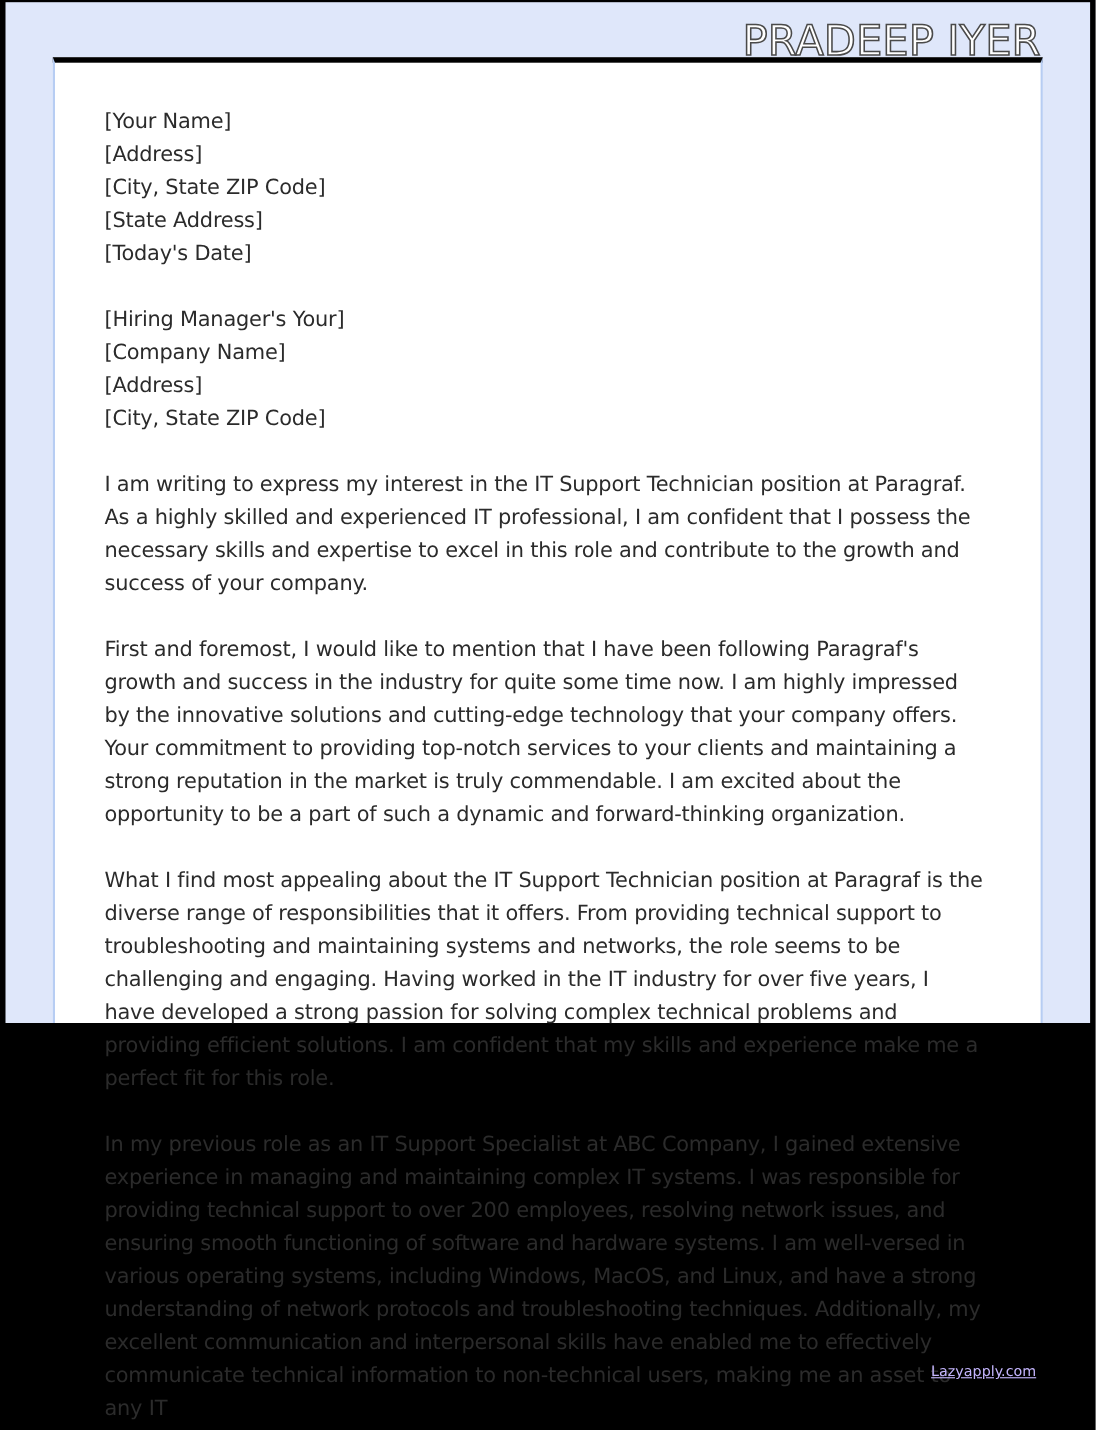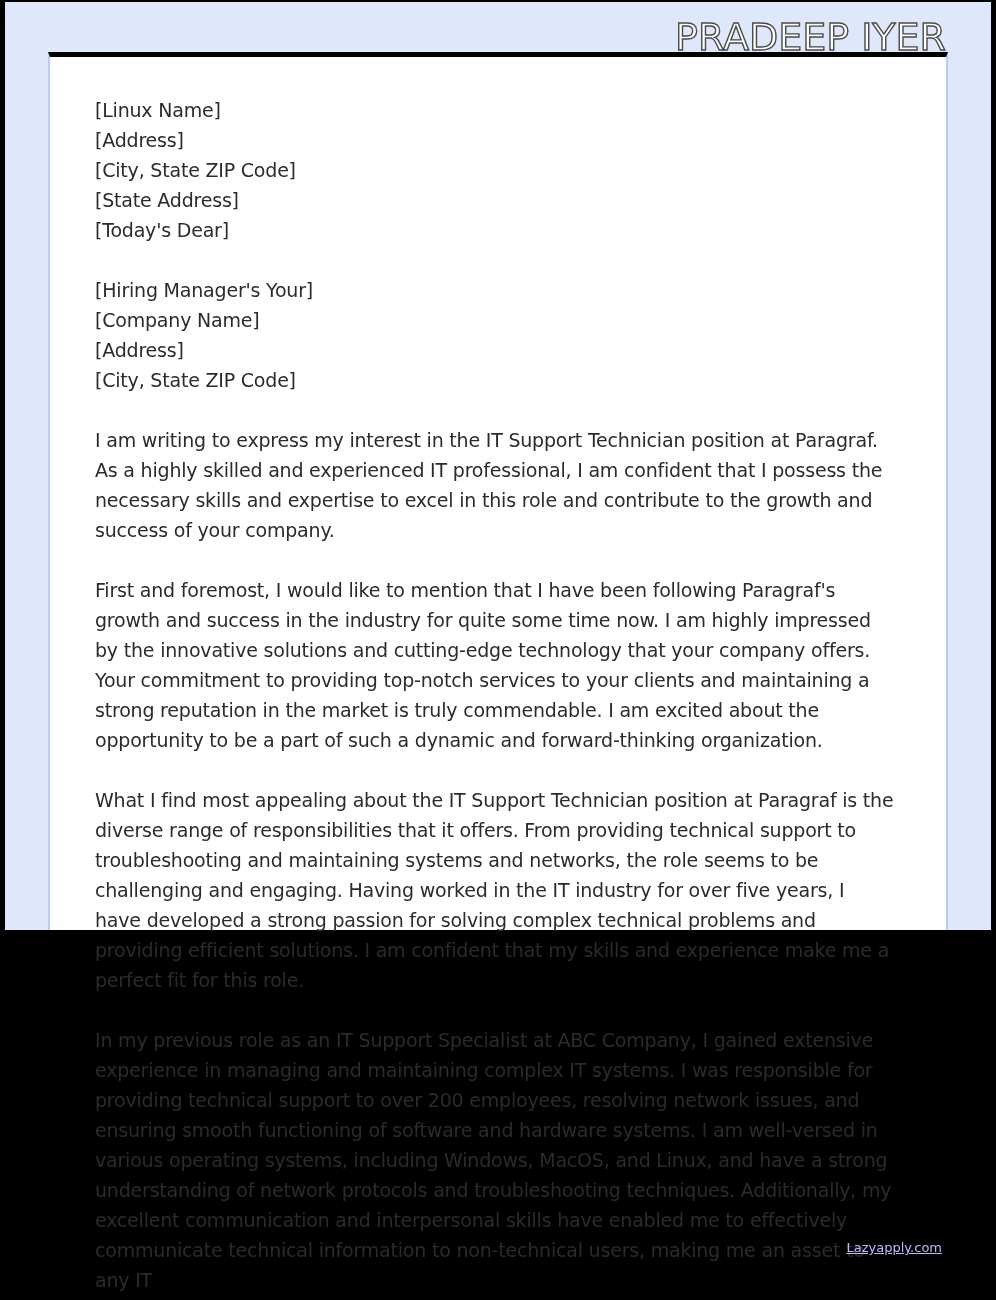--- a/index.html
+++ b/index.html
@@ -79,25 +79,25 @@
 </head>
 <body>
 
 <div class="frame">
   <div class="name-header">PRADEEP IYER</div>
   <div class="panel"></div>
 </div>
 
 <div class="content">
   <p>
-    <span class="line">[Linux Name]</span>
+    <span class="line">[Your Name]</span>
     <span class="line">[Address]</span>
     <span class="line">[City, State ZIP Code]</span>
     <span class="line">[State Address]</span>
-    <span class="line">[Today's Dear]</span>
+    <span class="line">[Today's Date]</span>
   </p>
   <p>
     <span class="line">[Hiring Manager's Your]</span>
     <span class="line">[Company Name]</span>
     <span class="line">[Address]</span>
     <span class="line">[City, State ZIP Code]</span>
   </p>
   <p>I am writing to express my interest in the IT Support Technician position at Paragraf. As a highly skilled and experienced IT professional, I am confident that I possess the necessary skills and expertise to excel in this role and contribute to the growth and success of your company.</p>
   <p>First and foremost, I would like to mention that I have been following Paragraf's growth and success in the industry for quite some time now. I am highly impressed by the innovative solutions and cutting-edge technology that your company offers. Your commitment to providing top-notch services to your clients and maintaining a strong reputation in the market is truly commendable. I am excited about the opportunity to be a part of such a dynamic and forward-thinking organization.</p>
   <p>What I find most appealing about the IT Support Technician position at Paragraf is the diverse range of responsibilities that it offers. From providing technical support to troubleshooting and maintaining systems and networks, the role seems to be challenging and engaging. Having worked in the IT industry for over five years, I have developed a strong passion for solving complex technical problems and providing efficient solutions. I am confident that my skills and experience make me a perfect fit for this role.</p>

